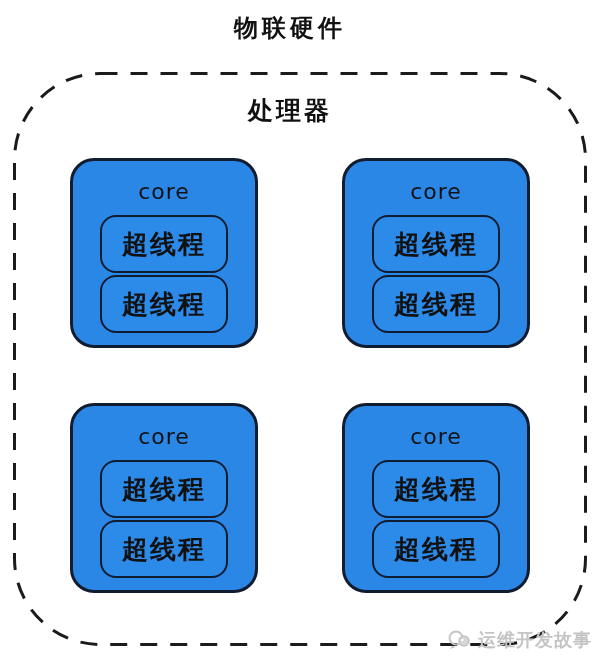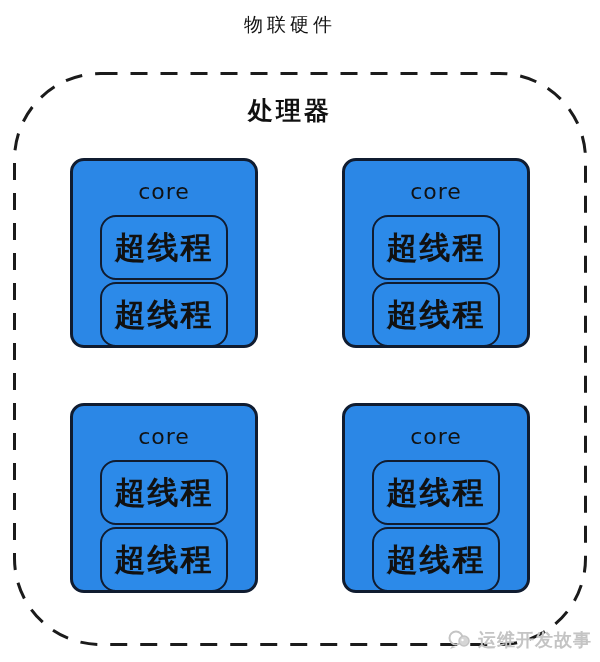--- a/index.html
+++ b/index.html
@@ -11,61 +11,61 @@
     --watermark-color: #c4c4c4;
   }
   * { box-sizing: border-box; margin: 0; padding: 0; }
   html, body { width: 600px; height: 662px; background: #ffffff; overflow: hidden; }
   body { font-family: "DejaVu Sans", "Liberation Sans", sans-serif; color: var(--text-color); }
 
   .canvas { position: relative; width: 600px; height: 662px; background: #ffffff; }
 
   .diagram-title {
     position: absolute; left: 0; top: 12px; width: 580px;
-    text-align: center; font-size: 19px; font-weight: 400;
+    text-align: center; font-size: 24px; font-weight: 700;
     letter-spacing: 4px; color: var(--text-color);
   }
 
   .dashed-box { position: absolute; left: 0; top: 0; }
   .dashed-box rect {
     fill: none; stroke: var(--dash-color); stroke-width: 3;
     stroke-dasharray: 17 13; stroke-linecap: butt;
   }
 
   .processor-label {
     position: absolute; left: 0; top: 94px; width: 580px;
     text-align: center; font-size: 25px; font-weight: 600;
     letter-spacing: 3px; color: var(--text-color);
   }
 
   .core {
     position: absolute; width: 188px; height: 190px;
     background: var(--core-fill);
     border: 3px solid var(--box-border);
-    border-radius: 14px;
+    border-radius: 24px;
     padding: 6px 27px 0 27px;
   }
   .core-tl { left: 70px;  top: 158px; }
   .core-tr { left: 342px; top: 158px; }
   .core-bl { left: 70px;  top: 403px; }
   .core-br { left: 342px; top: 403px; }
 
   .core-label {
     height: 48px; display: flex; align-items: center; justify-content: center;
     font-size: 22px; font-weight: 500; color: var(--text-color);
     letter-spacing: 1px;
   }
 
   .thread {
-    height: 65px; margin-bottom: 2px;
+    height: 58px; margin-bottom: 2px;
     background: var(--thread-fill);
     border: 2.5px solid var(--box-border);
     border-radius: 16px;
     display: flex; align-items: center; justify-content: center;
-    font-size: 31px; font-weight: 600; letter-spacing: 2px;
+    font-size: 26px; font-weight: 600; letter-spacing: 2px;
     color: var(--text-color);
   }
 
   .watermark {
     position: absolute; right: 8px; bottom: 10px;
     display: flex; align-items: center; gap: 5px;
     color: var(--watermark-color);
   }
   .wm-icon { display: inline-flex; }
   .wm-text { font-size: 18px; font-weight: 600; letter-spacing: 1px; }

